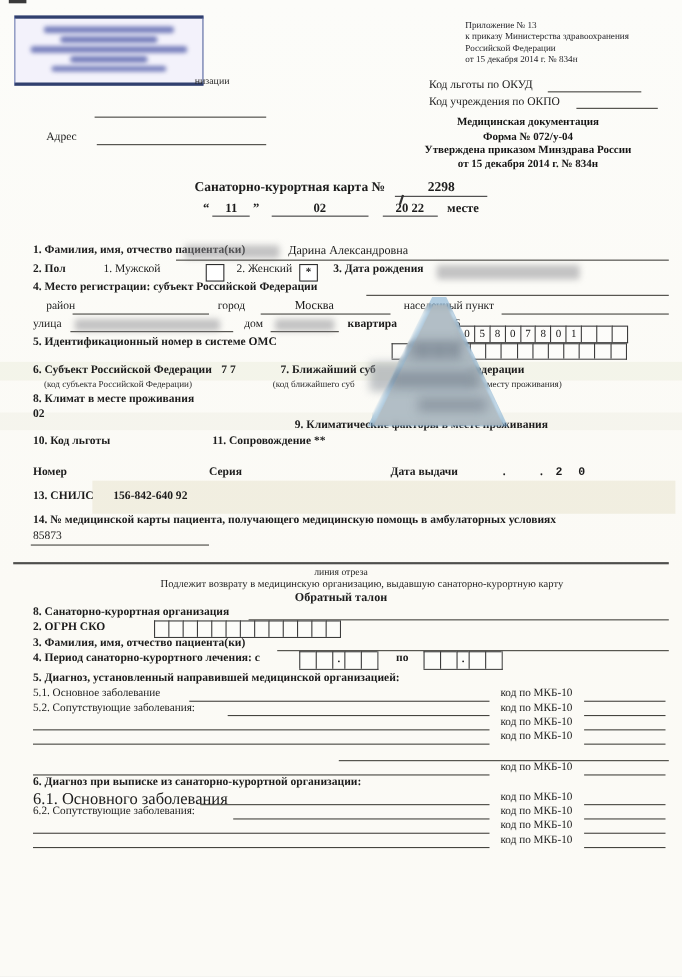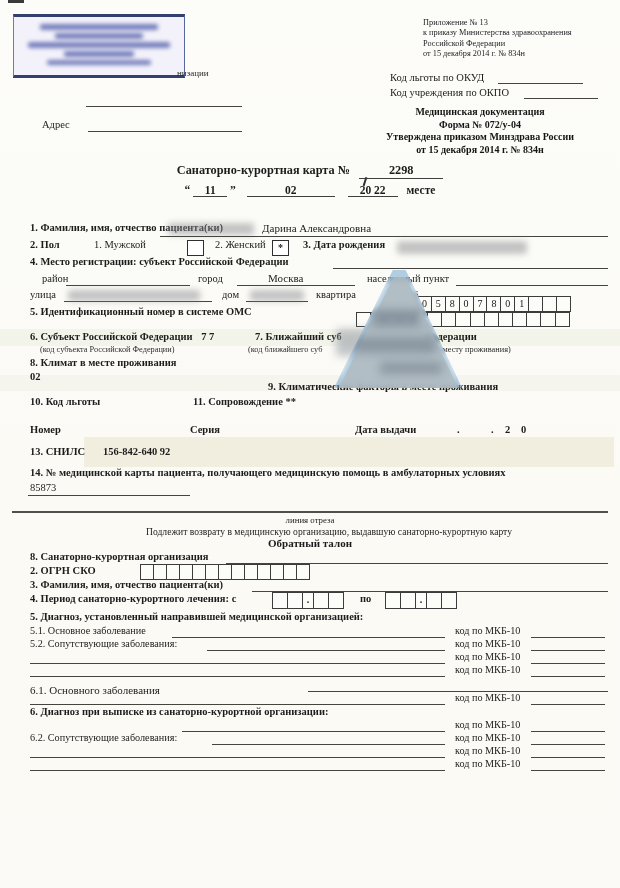--- a/index.html
+++ b/index.html
@@ -102,21 +102,21 @@
   <div class="t" style="left:268px;top:272px;font-size:11px;">Москва</div>
   <div class="t" style="left:367px;top:273px;">населенный пункт</div>
   <div class="ln" style="left:456px;top:285px;width:152px;"></div>
 
   <div class="t" style="left:30px;top:289px;">улица</div>
   <div class="ln" style="left:64px;top:301px;width:148px;"></div>
   <div class="blur" style="left:68px;top:290px;width:132px;height:11px;"></div>
   <div class="t" style="left:222px;top:289px;">дом</div>
   <div class="ln" style="left:246px;top:301px;width:62px;"></div>
   <div class="blur" style="left:250px;top:290px;width:54px;height:11px;"></div>
-  <div class="t" style="left:316px;top:289px;">квартира</div>
+  <div class="t" style="left:316px;top:289px;font-weight:bold;">квартира</div>
   <div class="t" style="left:413px;top:288px;font-size:11px;">6</div>
 
   <div class="t b" style="left:30px;top:306px;">5. Идентификационный номер в системе ОМС</div>
   <div class="grid" style="left:417px;top:296px;grid-template-columns:repeat(11,13.9px);grid-auto-rows:15px;">
     <div>0</div>
     <div>5</div>
     <div>8</div>
     <div>0</div>
     <div>7</div>
     <div>8</div>
@@ -159,21 +159,21 @@
   <div class="t b" style="left:30px;top:371px;">02</div>
   <div class="t b" style="left:268px;top:381px;">9. Климатические факторы в месте проживания</div>
 
   <div class="t b" style="left:30px;top:396px;">10. Код льготы</div>
   <div class="t b" style="left:193px;top:396px;">11. Сопровождение **</div>
   <div class="t b" style="left:30px;top:424px;">Номер</div>
   <div class="t b" style="left:190px;top:424px;">Серия</div>
   <div class="t b" style="left:355px;top:424px;">Дата выдачи</div>
   <div class="t b" style="left:457px;top:424px;">.</div>
   <div class="t b" style="left:491px;top:424px;">.</div>
-  <div class="t b" style="left:505px;top:424px;letter-spacing:4px;">2 0</div>
+  <div class="t b" style="left:505px;top:424px;letter-spacing:4px;font-family:Liberation Mono, monospace;">2 0</div>
 
   <div class="t b" style="left:30px;top:446px;">13. СНИЛС</div>
   <div class="t b" style="left:103px;top:446px;">156-842-640 92</div>
   <div class="t b" style="left:30px;top:467px;">14. № медицинской карты пациента, получающего медицинскую помощь в амбулаторных условиях</div>
   <div class="t" style="left:30px;top:482px;">85873</div>
   <div class="ln" style="left:28px;top:495px;width:162px;"></div>
 
   <div style="position:absolute;left:12px;top:511px;width:596px;border-bottom:2px solid #4f4f4d;"></div>
   <div class="ctr" style="top:515px;font-size:8.8px;">линия отреза</div>
   <div class="ctr" style="top:526px;font-size:9.6px;margin-left:19px;">Подлежит возврату в медицинскую организацию, выдавшую санаторно-курортную карту</div>
@@ -239,21 +239,21 @@
   <div class="t" style="left:455px;top:664px;font-size:10.2px;">код по МКБ-10</div>
   <div class="ln" style="left:531px;top:676px;width:74px;"></div>
 
   <div class="ln" style="left:308px;top:691px;width:300px;"></div>
   <div class="ln" style="left:30px;top:704px;width:415px;"></div>
   <div class="t" style="left:455px;top:692px;font-size:10.2px;">код по МКБ-10</div>
   <div class="ln" style="left:531px;top:704px;width:74px;"></div>
 
   <div class="t b" style="left:30px;top:706px;">6. Диагноз при выписке из санаторно-курортной организации:</div>
 
-  <div class="t" style="left:30px;top:684px;font-size:11px;">6.1. Основного заболевания</div>
+  <div class="t" style="left:30px;top:719px;font-size:15px;">6.1. Основного заболевания</div>
   <div class="ln" style="left:182px;top:731px;width:263px;"></div>
   <div class="t" style="left:455px;top:719px;font-size:10.2px;">код по МКБ-10</div>
   <div class="ln" style="left:531px;top:731px;width:74px;"></div>
 
   <div class="t" style="left:30px;top:732px;font-size:10.2px;">6.2. Сопутствующие заболевания:</div>
   <div class="ln" style="left:212px;top:744px;width:233px;"></div>
   <div class="t" style="left:455px;top:732px;font-size:10.2px;">код по МКБ-10</div>
   <div class="ln" style="left:531px;top:744px;width:74px;"></div>
 
   <div class="ln" style="left:30px;top:757px;width:415px;"></div>

